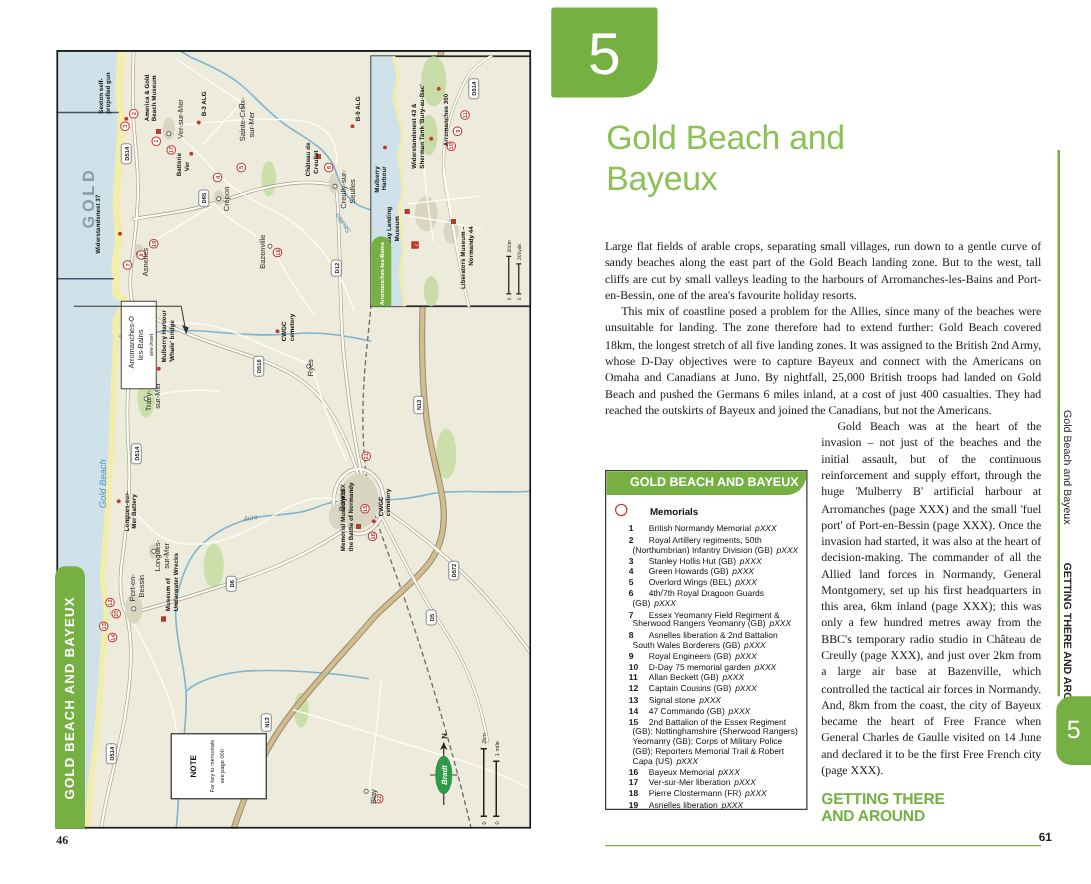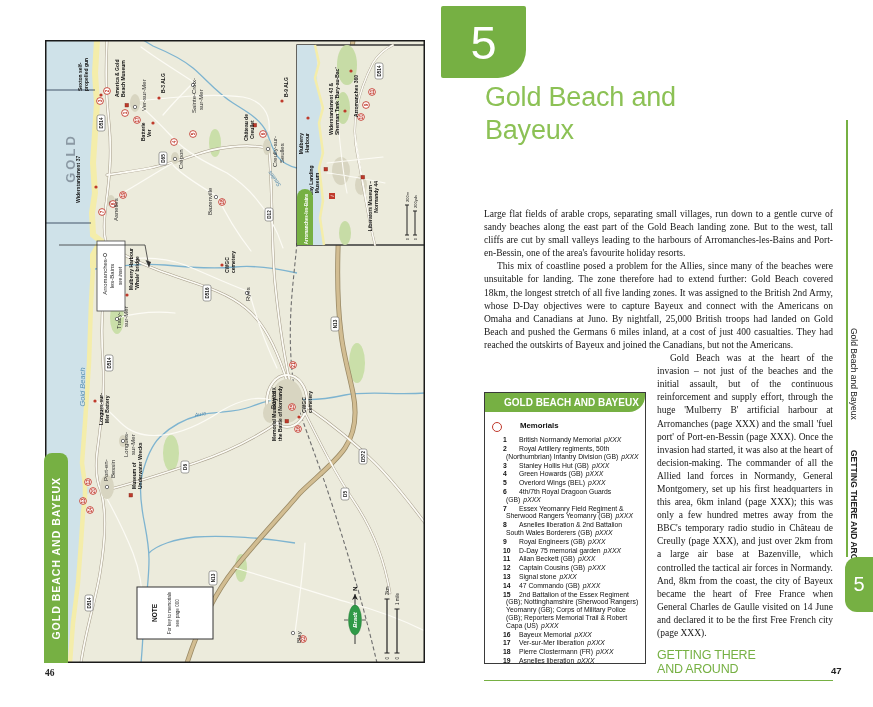--- a/index.html
+++ b/index.html
@@ -11,43 +11,43 @@
             border-radius:8px 8px 0 0;display:flex;align-items:center;justify-content:center;}
   .tab-left span{writing-mode:vertical-rl;transform:rotate(180deg);color:#fff;font-weight:700;
             font-size:10.5px;letter-spacing:1px;white-space:nowrap;}
   .pagenum{position:absolute;font-size:9.5px;font-weight:700;color:#222;}
   .pn-left{left:45px;top:668px;font-family:Liberation Serif, serif;}
   .pn-right{left:831px;top:665px;}
   
   .chapter-badge{position:absolute;left:441px;top:6px;width:85px;height:72px;background:#76b043;
             border-radius:2px 2px 28px 2px;color:#fff;font-size:47px;font-weight:400;
             display:flex;align-items:center;justify-content:center;}
-  .title{position:absolute;left:485px;top:81px;font-size:27px;line-height:33px;color:#8cc155;
+  .title{position:absolute;left:485px;top:94px;font-size:27px;line-height:33px;color:#8cc155;
             font-weight:400;letter-spacing:-0.2px;}
   .bodycol{position:absolute;left:484px;top:192px;width:349px;font-family:"Liberation Serif",serif;
-            font-size:9.5px;line-height:13.1px;text-align:justify;color:#161616;margin-top:16px;}
+            font-size:9.5px;line-height:13.1px;text-align:justify;color:#161616;}
   .bodycol p{margin:0;}
   .bodycol p.ind{text-indent:13px;}
   
   .legend{display:block;float:left;width:160px;height:270px;margin:40px 11px 2px 0;
           border:1px solid #3a3a3a;background:#fff;font-family:"Liberation Sans",sans-serif;
           text-align:left;overflow:hidden;}
   .legend-head{display:block;background:#76b043;color:#fff;font-weight:700;font-size:10px;
           letter-spacing:0;padding:3px 0 3px 6px;border-radius:0 0 16px 0;white-space:nowrap;}
-  .mem-row{display:flex;align-items:flex-end;gap:5px;margin:7px 6px 4px 7px;}
+  .mem-row{display:flex;align-items:flex-start;gap:5px;margin:7px 6px 4px 7px;}
   .mem-circle{width:8px;height:8px;border:1.6px solid #c0392b;border-radius:50%;background:#fff;flex:none;}
   .mem-label{font-weight:700;font-size:7.8px;color:#111;}
   .legend-list{display:block;padding:0 4px 0 5px;font-size:6.8px;line-height:7.8px;color:#111;}
   .li{display:flex;margin-bottom:1px;}
   .num{flex:none;width:11px;text-align:right;padding-right:5px;font-weight:700;}
   .txt{flex:1;}
   .ref{font-style:italic;margin-left:3px;}
-  .getting-head{color:#76b043;font-family:"Liberation Sans",sans-serif;font-weight:400;
+  .getting-head{color:#76b043;font-family:"Liberation Sans",sans-serif;font-weight:700;
           font-size:12.5px;line-height:13.5px;letter-spacing:-0.2px;border-bottom:1.6px solid #76b043;
-          padding-bottom:4px;margin:9px 0 6px 0;text-align:left;}
+          padding-bottom:16px;margin:9px 0 6px 0;text-align:left;}
   
   .margin-rule{position:absolute;left:846px;top:120px;width:2px;height:437px;background:#76b043;}
   .vlabel{position:absolute;left:849px;writing-mode:vertical-rl;font-size:8.5px;color:#222;
           white-space:nowrap;}
   .vlabel.b{font-weight:700;}
   .tab-right{position:absolute;left:845px;top:557px;width:28px;height:55px;background:#76b043;
           border-radius:12px 0 0 12px;color:#fff;font-size:20px;display:flex;align-items:center;
           justify-content:center;}
   
   svg text{font-family:"Liberation Sans",sans-serif;}
@@ -582,15 +582,15 @@
       <span>AND AROUND</span>
     </div>
   </div>
 
   <div class="margin-rule"></div>
   <div class="vlabel" style="top:328px;">Gold Beach and Bayeux</div>
   <div class="vlabel b" style="top:450px;">GETTING THERE AND AROUND</div>
   <div class="tab-right">
     <span>5</span>
   </div>
-  <div class="pagenum pn-right">47</div>
+  <div class="pagenum pn-right">61</div>
 
 </div>
 
 </body></html>

